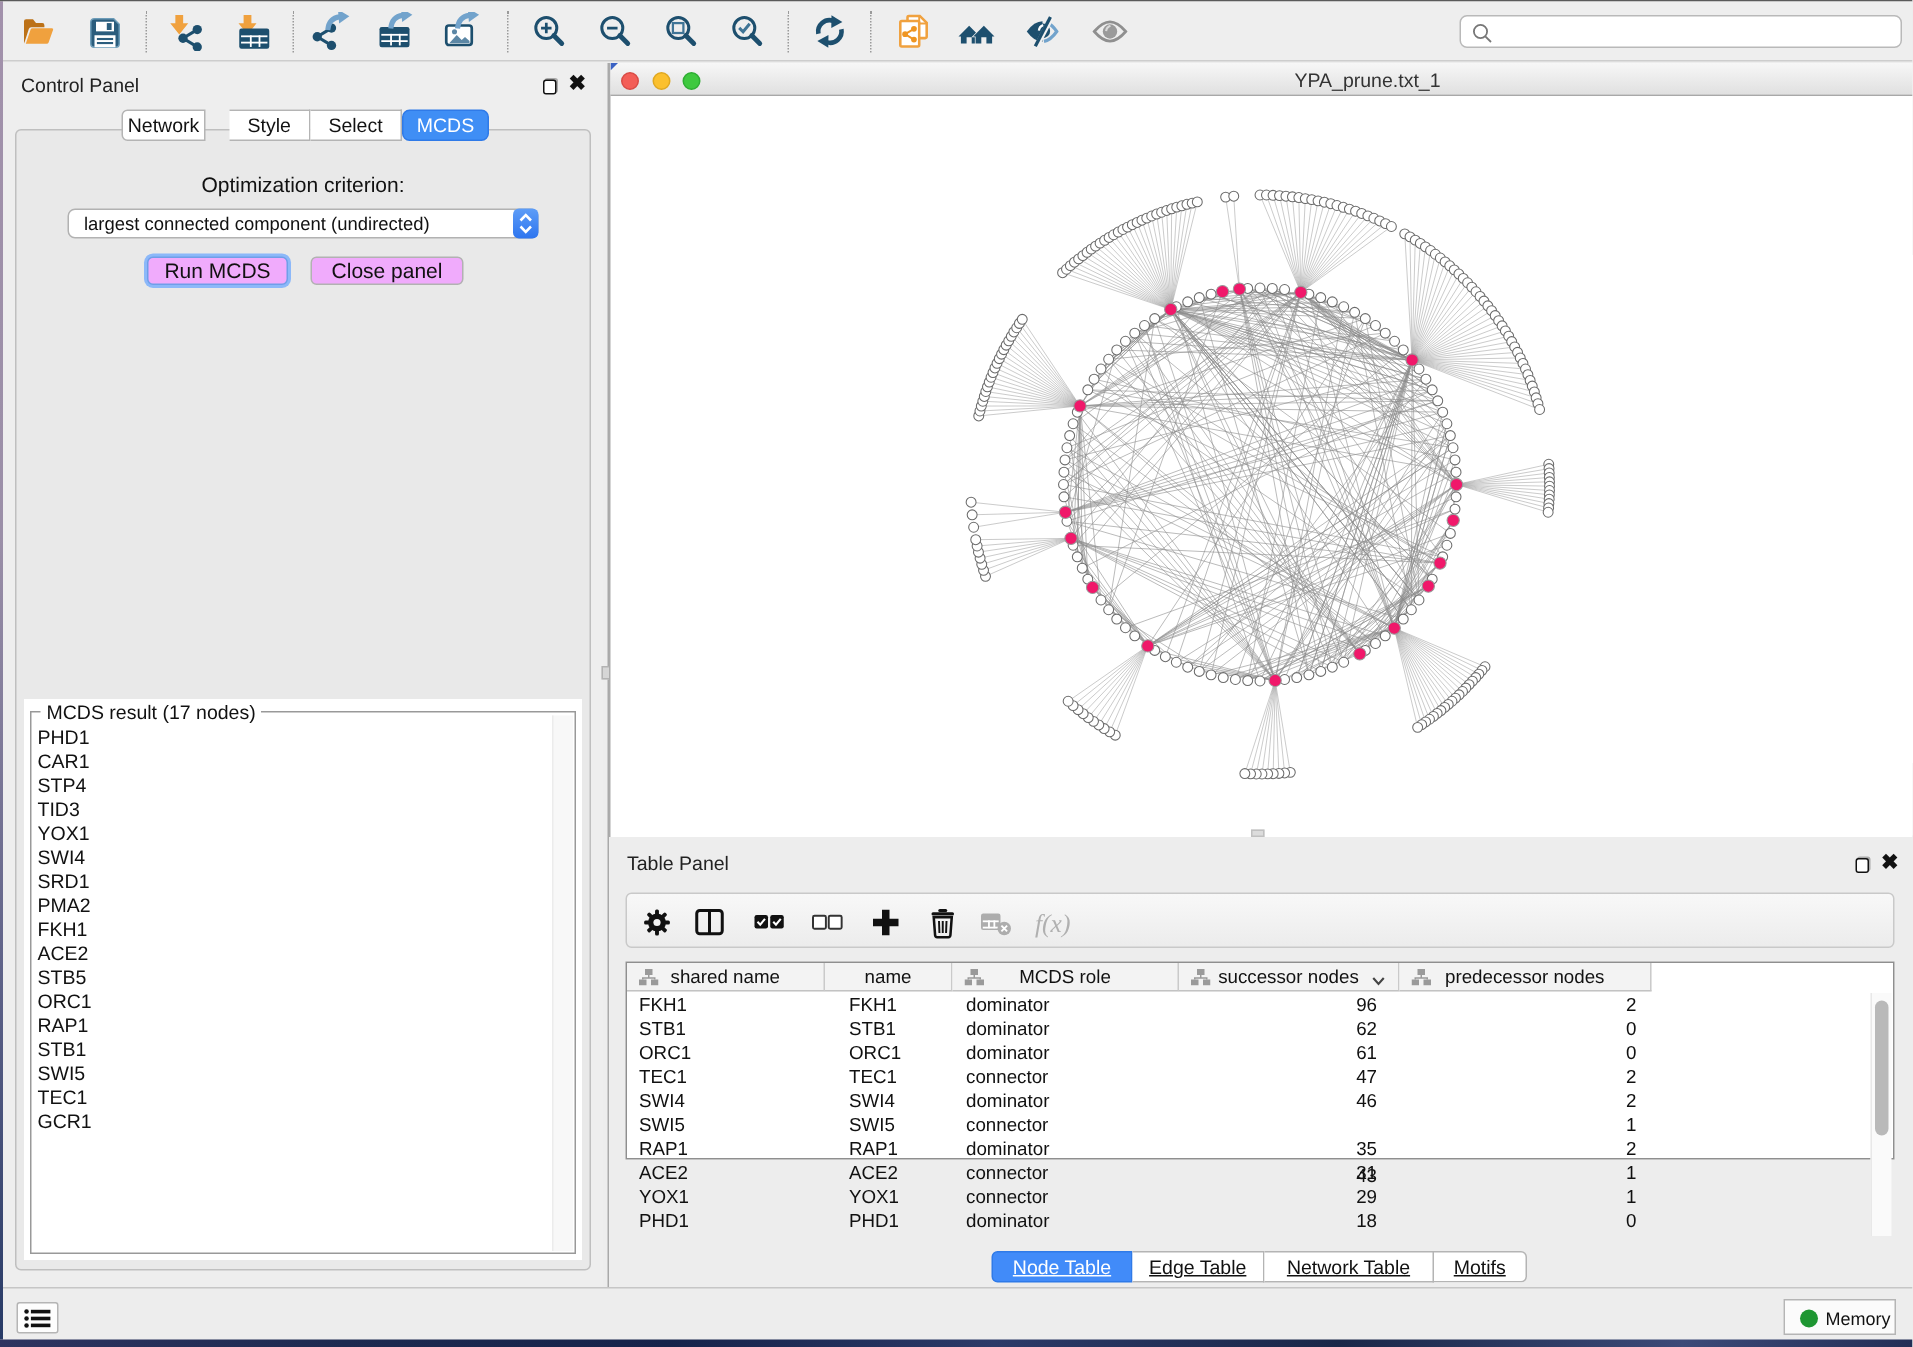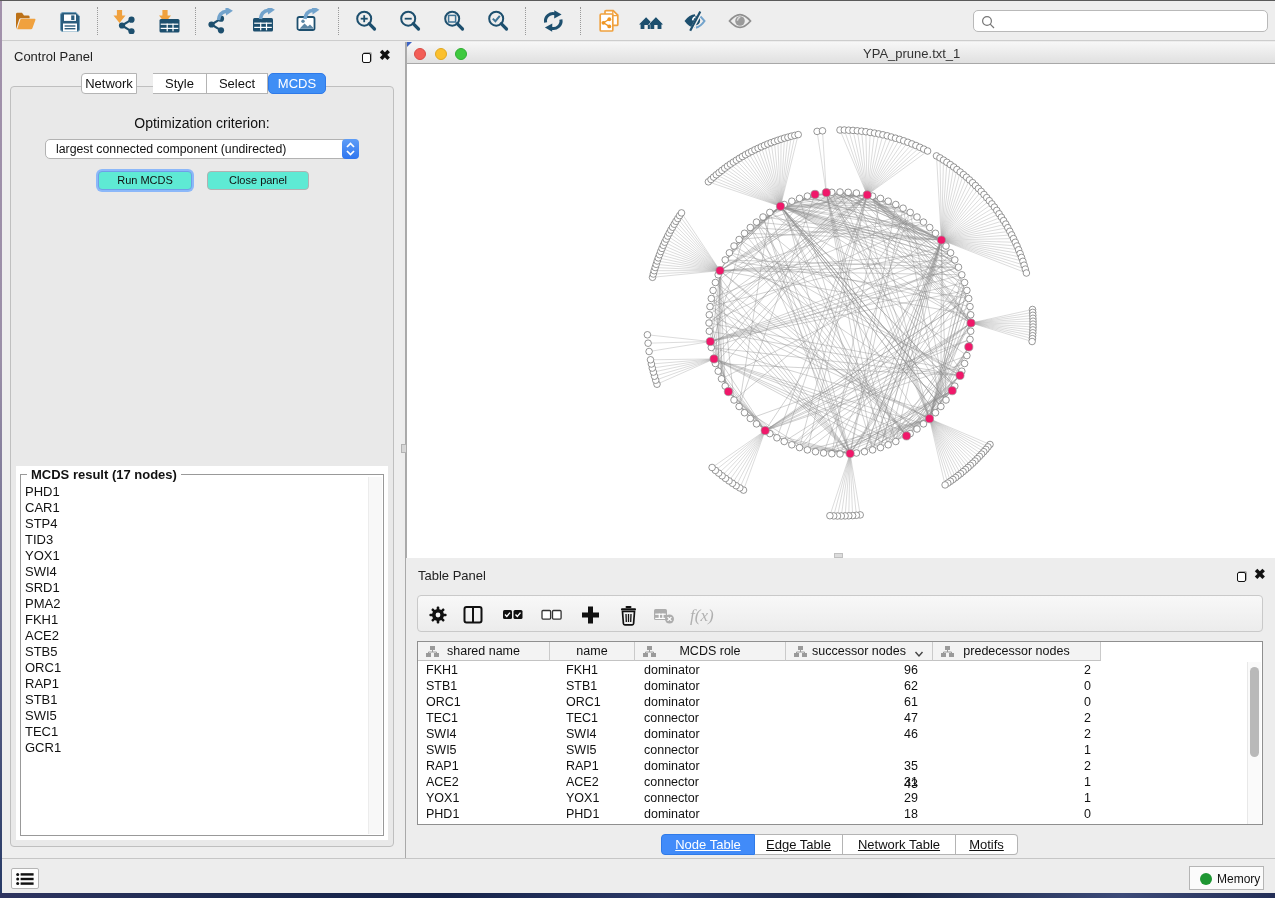--- a/index.html
+++ b/index.html
@@ -23,46 +23,46 @@
 .tab { position:absolute; top:0; height:21px; background:#fff; border:1px solid #b4b4b4; font-size:13px; text-align:center; line-height:19px; color:#111; }
 .tab.first { border-radius:4px 0 0 4px; }
 .tab.last { border-radius:0 4px 4px 0; border-left:none; }
 .tab.mid { border-left:none; }
 .tab.sel { background:#3f8ef5; border-color:#2f7ae8; color:#fff; border-radius:5px; border-left:1px solid #2f7ae8; }
 #tabpane { position:absolute; left:8px; top:44px; width:384px; height:761px; background:#e9e9e9; border:1px solid #bfbfbf; border-radius:4px; }
 #optlabel { position:absolute; left:0; top:28px; width:100%; text-align:center; font-size:14px; color:#111; }
 #dropdown { position:absolute; left:34px; top:52px; width:314px; height:20px; background:#fff; border:1px solid #b2b2b2; border-radius:5px; font-size:12.3px; line-height:18px; color:#111; padding-left:10px; }
 #dropdown .stepper { position:absolute; right:-1px; top:-1px; width:17px; height:20px; border-radius:4px; background:linear-gradient(#5e9df7,#2e75ef); }
 #dropdown .stepper svg { position:absolute; left:2px; top:2px; }
-.btn { position:absolute; height:19px; background:#5eead4; border:1px solid #b2b2b2; border-radius:4px; font-size:11px; text-align:center; line-height:17px; color:#111; }
+.btn { position:absolute; height:19px; background:#f0abfc; border:1px solid #b2b2b2; border-radius:4px; font-size:14px; text-align:center; line-height:17px; color:#111; }
 #runbtn { left:87px; top:84px; width:94px; box-shadow:0 0 0 2px #8cb8f9; border-color:#6f9fe8; }
 #closebtn { left:196px; top:84px; width:102px; }
 #mcdswhite { position:absolute; left:5px; top:379px; width:372px; height:374px; background:#fff; }
 #mcdsbox { position:absolute; left:4px; top:8px; width:364px; height:362px; border:1px solid #999; background:#fff; }
-#mcdslegend { position:absolute; left:6px; top:-8px; background:#fff; padding:0 4px; font-size:13px; color:#111;font-weight:bold; }
+#mcdslegend { position:absolute; left:6px; top:-8px; background:#fff; padding:0 4px; font-size:13px; color:#111; }
 #mcdslist { position:absolute; left:4px; top:9px; font-size:13px; line-height:16px; color:#111; }
 #mcdssb { position:absolute; right:1px; top:2px; width:14px; height:357px; background:#f8f8f8; border-left:1px solid #ececec; }
 
 
 #vsplit { position:absolute; left:405px; top:42px; width:1px; height:816px; background:#a9a9a9; }
 #vgrip { position:absolute; left:401px; top:444px; width:8px; height:9px; background:#d6d6d6; border:1px solid #b3b3b3; }
 
 
 #netframe { position:absolute; left:406px; top:42px; width:869px; height:516px; background:#fff; border-left:1px solid #ababab; }
 #nettitle { position:absolute; left:0; top:0; width:100%; height:22px; background:linear-gradient(#f7f7f7,#e0e0e0); border-bottom:1px solid #a8a8a8; }
 #nettitle .t { position:absolute; left:456px; top:4px; font-size:13px; color:#333; }
 .tl { position:absolute; top:6px; width:12px; height:12px; border-radius:50%; }
 #netcanvas { position:absolute; left:1px; top:22px; width:868px; height:493px; background:#fff; }
 #netgrip { position:absolute; left:427px; bottom:0px; width:9px; height:5px; background:#dcdcdc; border:1px solid #c0c0c0; }
 
 
 #tpanel { position:absolute; left:406px; top:560px; width:869px; height:298px; background:#ededed; }
 #tpanel .ptitle { position:absolute; left:12px; top:8px; font-size:13px; color:#222; }
 #tptoolbar { position:absolute; left:11px; top:35px; width:846px; height:37px; background:linear-gradient(#f8f8f8,#ececec); border:1px solid #c9c9c9; border-radius:4px; }
-#ttable { position:absolute; left:11px; top:81px; width:846px; height:184px; background:#fff; border:1px solid #8f8f8f; }
+#ttable { position:absolute; left:11px; top:81px; width:846px; height:132px; background:#fff; border:1px solid #8f8f8f; }
 #thead { position:absolute; left:0; top:0; width:844px; height:20px; font-size:12.5px; color:#111; }
 .hc { position:absolute; top:0; height:19px; border-right:1px solid #cacaca; border-bottom:1px solid #c3c3c3; background:#f3f3f3; }
 .hc .lbl { position:absolute; width:100%; text-align:center; top:2px; }
 .trow { position:absolute; font-size:12.5px; color:#111; height:16px; }
 #tsb { position:absolute; right:1px; top:20px; width:14px; height:162px; background:#fafafa; border-left:1px solid #e8e8e8; }
 #tsb .thumb { position:absolute; left:2px; top:5px; width:9px; height:90px; background:#b9b9b9; border-radius:5px; }
 #btabs { position:absolute; left:255px; top:274px; height:21px; }
 .btab { position:absolute; top:0; height:21px; background:#fff; border:1px solid #b4b4b4; font-size:13px; text-align:center; line-height:19px; color:#111;text-decoration:underline; }
 
 

